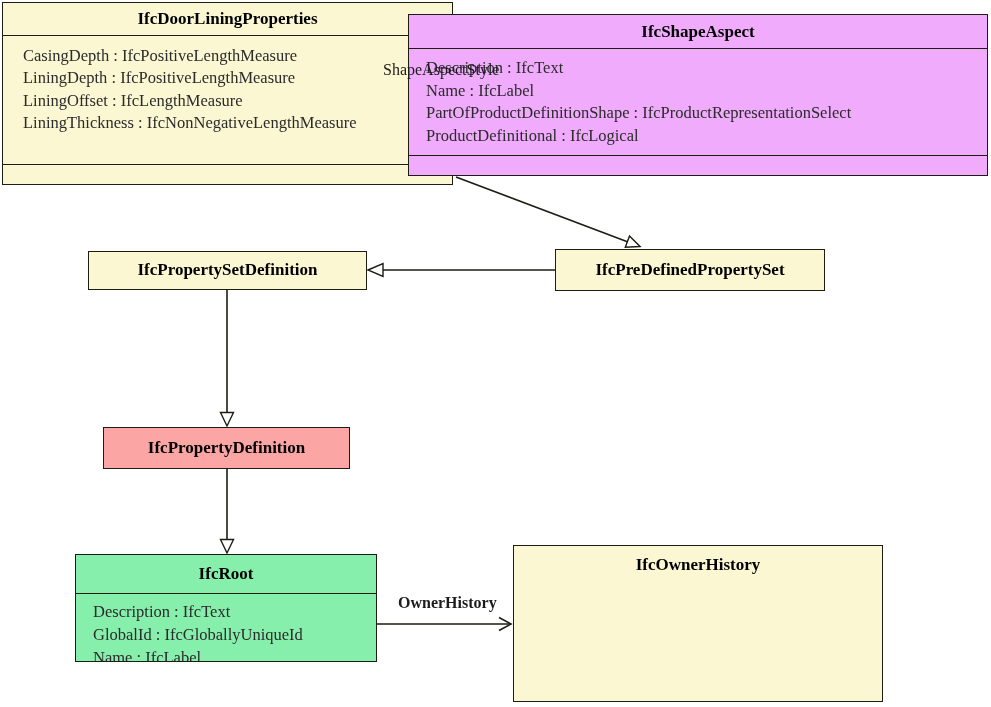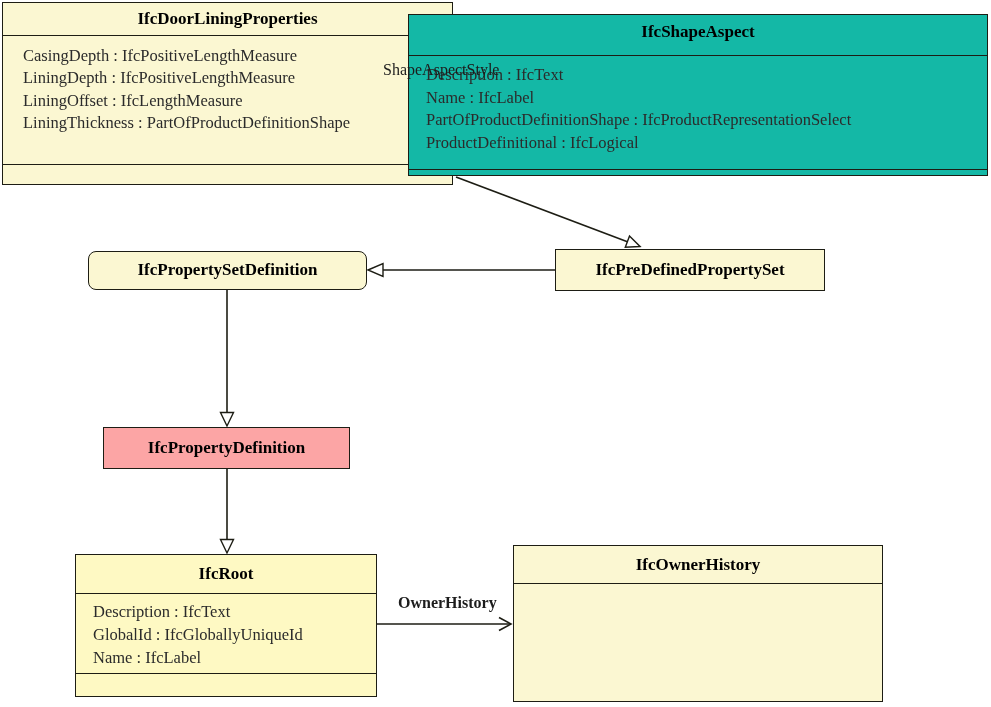--- a/index.html
+++ b/index.html
@@ -61,59 +61,59 @@
 <body>
 
 <div id="canvas" style="background: rgb(255, 255, 255);">
 
   <div class="class-box z1" style="left: 2px; top: 2px; width: 451px; height: 183px; background: rgb(251, 247, 210); border-color: rgb(29, 29, 20);">
     <div class="c-title" style="height:32px;line-height:32px;">IfcDoorLiningProperties</div>
     <div class="c-attrs" style="height:129px;padding-top:9px;line-height:22.4px;padding-left:20px;">
       <div>CasingDepth : IfcPositiveLengthMeasure</div>
       <div>LiningDepth : IfcPositiveLengthMeasure</div>
       <div>LiningOffset : IfcLengthMeasure</div>
-      <div>LiningThickness : PartOfProductDefinitionShape</div>
+      <div>LiningThickness : IfcNonNegativeLengthMeasure</div>
     </div>
     <div class="c-ops"></div>
   </div>
 
-  <div class="class-box z2" style="left: 408px; top: 14px; width: 580px; height: 162px; background: #14b8a6; border-color: rgb(29, 29, 20); gap: 7px;">
+  <div class="class-box z2" style="left: 408px; top: 14px; width: 580px; height: 162px; background: #f0abfc; border-color: rgb(29, 29, 20);">
     <div class="c-title" style="height:33px;line-height:33px;">IfcShapeAspect</div>
     <div class="c-attrs" style="height:107px;padding-top:8px;line-height:22.6px;">
       <div>Description : IfcText</div>
       <div>Name : IfcLabel</div>
       <div>PartOfProductDefinitionShape : IfcProductRepresentationSelect</div>
       <div>ProductDefinitional : IfcLogical</div>
     </div>
     <div class="c-ops"></div>
   </div>
 
-  <div class="class-box z1" style="left: 88px; top: 251px; width: 279px; height: 39px; background: rgb(251, 247, 210); border-color: rgb(29, 29, 20); border-radius: 8px;">
+  <div class="class-box z1" style="left: 88px; top: 251px; width: 279px; height: 39px; background: rgb(251, 247, 210); border-color: rgb(29, 29, 20);">
     <div class="c-title" style="height:36px;line-height:36px;">IfcPropertySetDefinition</div>
   </div>
 
   <div class="class-box z1" style="left: 555px; top: 249px; width: 270px; height: 42px; background: rgb(251, 247, 210); border-color: rgb(29, 29, 20);">
     <div class="c-title" style="height:39px;line-height:39px;">IfcPreDefinedPropertySet</div>
   </div>
 
   <div class="class-box z1" style="left: 103px; top: 427px; width: 247px; height: 42px; background: #fca5a5; border-color: rgb(29, 29, 20);">
     <div class="c-title" style="height:39px;line-height:39px;">IfcPropertyDefinition</div>
   </div>
 
-  <div class="class-box z1" style="left: 75px; top: 554px; width: 302px; height: 143px; background: #fef9c3; border-color: rgb(29, 29, 20);">
+  <div class="class-box z1" style="left: 75px; top: 554px; width: 302px; height: 108px; background: #86efac; border-color: rgb(29, 29, 20);">
     <div class="c-title" style="height:38px;line-height:38px;">IfcRoot</div>
     <div class="c-attrs" style="height:80px;padding-top:6px;line-height:23px;">
       <div>Description : IfcText</div>
       <div>GlobalId : IfcGloballyUniqueId</div>
       <div>Name : IfcLabel</div>
     </div>
     <div class="c-ops"></div>
   </div>
 
-  <div class="class-box z1" style="left: 513px; top: 545px; width: 370px; height: 157px; background: rgb(251, 247, 210); border-color: rgb(29, 29, 20);">
+  <div class="class-box z1" style="left: 513px; top: 545px; width: 370px; height: 157px; background: rgb(251, 247, 210); border-color: rgb(29, 29, 20); align-items: center;">
     <div class="c-title" style="height:37px;line-height:37px;">IfcOwnerHistory</div>
     <div class="c-ops"></div>
   </div>
 
   <svg id="edge-layer" viewBox="0 0 991 707" xmlns="http://www.w3.org/2000/svg">
 
     <g>
       <line class="edge" x1="555" y1="270" x2="383" y2="270"></line>
       <polygon class="gen-head" points="368,270 383,263.5 383,276.5"></polygon>
     </g>

